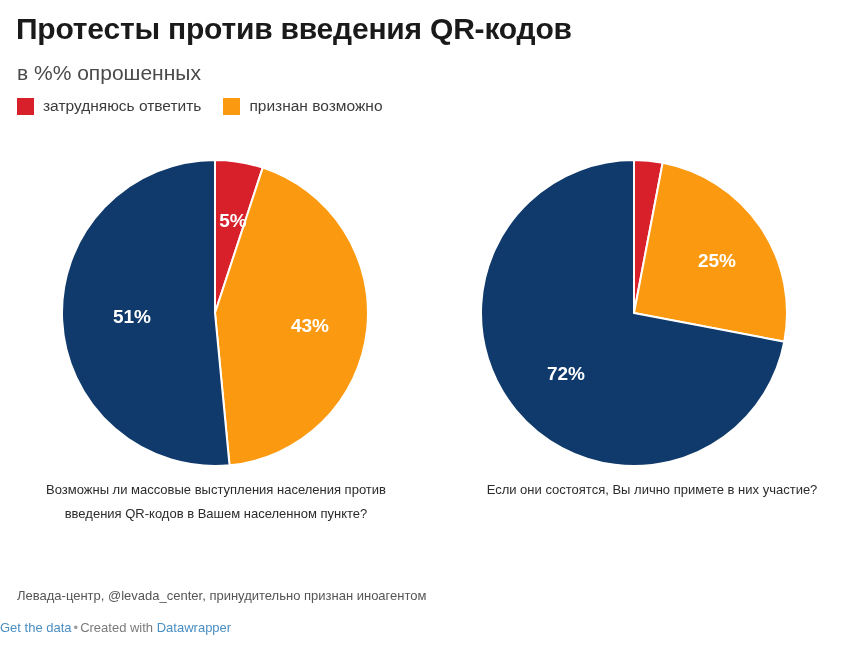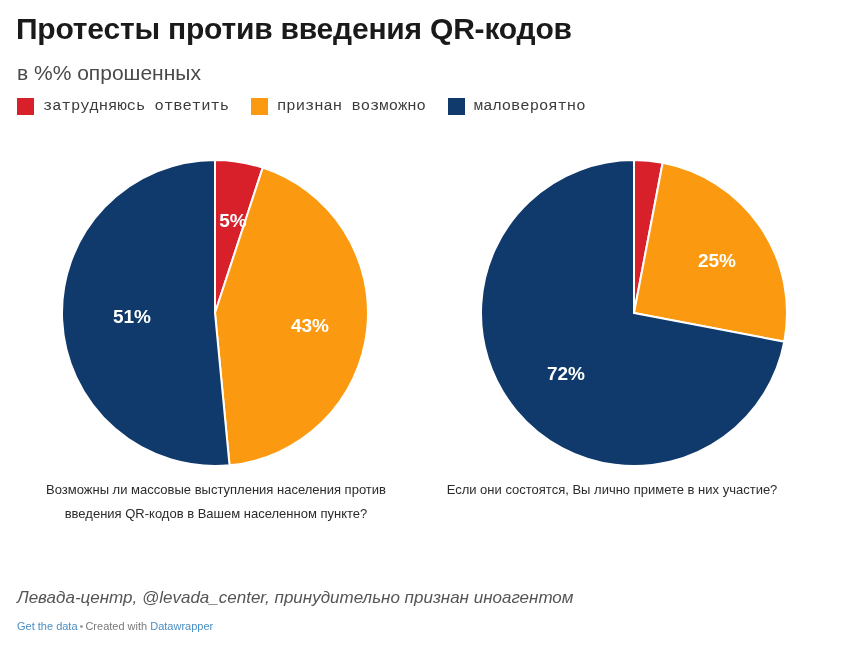--- a/index.html
+++ b/index.html
@@ -46,21 +46,20 @@
   }
 
   
   .legend {
     position: absolute;
     left: 17px;
     top: 97px;
     display: flex;
     align-items: center;
     gap: 0;
-    font-family: Liberation Mono, monospace;
   }
   .legend-item {
     display: flex;
     align-items: center;
     margin-right: 22px;
   }
   .legend-swatch {
     width: 17px;
     height: 17px;
     margin-right: 9px;
@@ -92,40 +91,39 @@
     font-size: 13px;
     line-height: 24px;
     color: #2b2b2b;
   }
   .caption-left {
     left: 28px;
     top: 478px;
     width: 376px;
   }
   .caption-right {
-    left: 424px;
+    left: 464px;
     top: 478px;
     width: 376px;
   }
 
   
   .footer-note {
     position: absolute;
     left: 17px;
     top: 588px;
-    font-size: 17px;
-    font-style: italic;
+    font-size: 13px;
     color: #555555;
     white-space: nowrap;
   }
   .footer-credit {
     position: absolute;
-    left: 17px;
+    left: 0;
     top: 620px;
-    font-size: 11px;
+    font-size: 13px;
     color: #7a7a7a;
     white-space: nowrap;
   }
   .footer-credit .link {
     color: #4a8ec2;
     text-decoration: none;
   }
   .footer-credit .sep {
     color: #9a9a9a;
     padding: 0 2px;
@@ -144,24 +142,20 @@
 
   <div class="legend">
     <div class="legend-item">
       <span class="legend-swatch" style="background: rgb(216, 32, 42);"></span>
       <span class="legend-label">затрудняюсь ответить</span>
     </div>
     <div class="legend-item">
       <span class="legend-swatch" style="background: rgb(251, 154, 16);"></span>
       <span class="legend-label">признан возможно</span>
     </div>
-    <div class="legend-item">
-      <span class="legend-swatch" style="background: rgb(16, 58, 107);"></span>
-      <span class="legend-label">маловероятно</span>
-    </div>
   </div>
 
   <svg class="pie-svg" width="852" height="649">
     <g id="pie-0">
         <path d="M 215 313 L 215 160 A 153 153 0 0 1 262.7411171918685 167.63911898563535 Z" fill="#d8202a" stroke="#ffffff" stroke-width="2"></path>
         <path d="M 215 313 L 262.7411171918685 167.63911898563535 A 153 153 0 0 1 229.54357462553995 465.30720415368194 Z" fill="#fb9a10" stroke="#ffffff" stroke-width="2"></path>
         <path d="M 215 313 L 229.54357462553995 465.30720415368194 A 153 153 0 1 1 214.99999999999997 160 Z" fill="#103a6b" stroke="#ffffff" stroke-width="2"></path>
         <text x="233" y="222" class="slice-label">5%</text>
         <text x="310" y="327" class="slice-label">43%</text>
         <text x="132" y="318" class="slice-label">51%</text>

